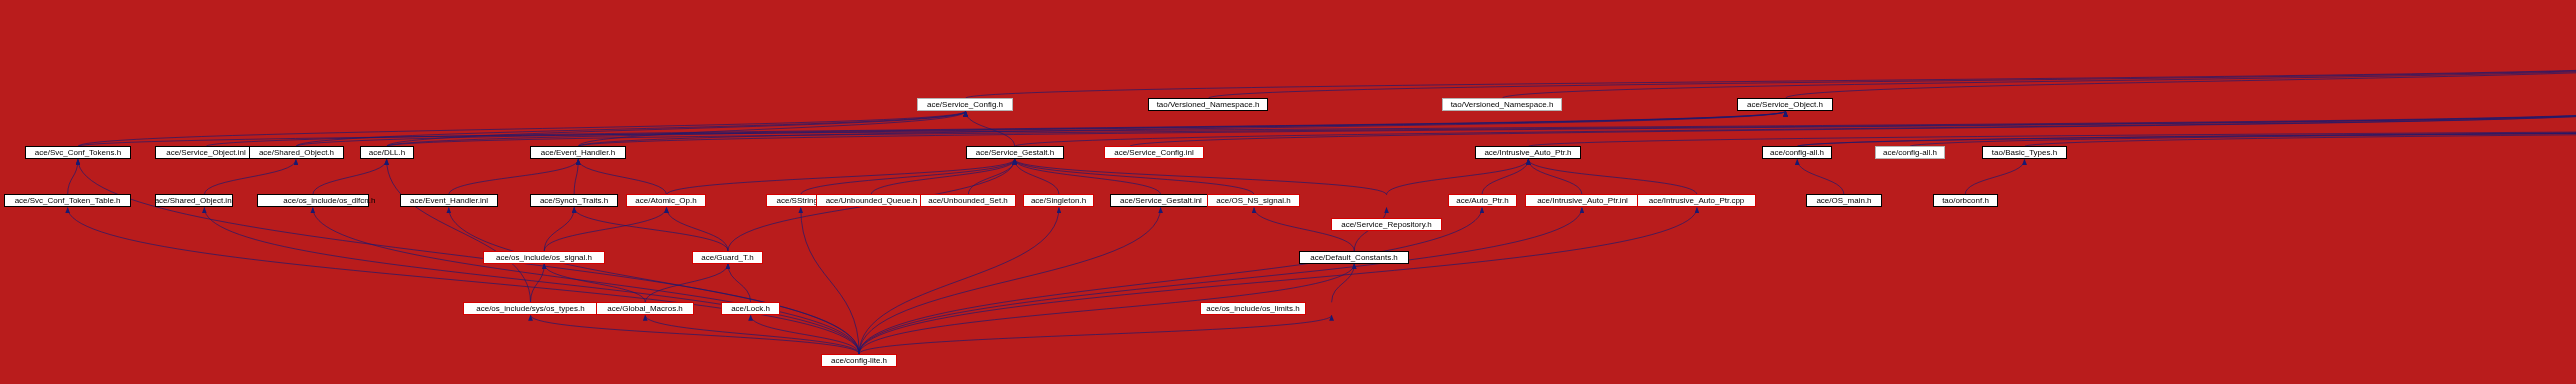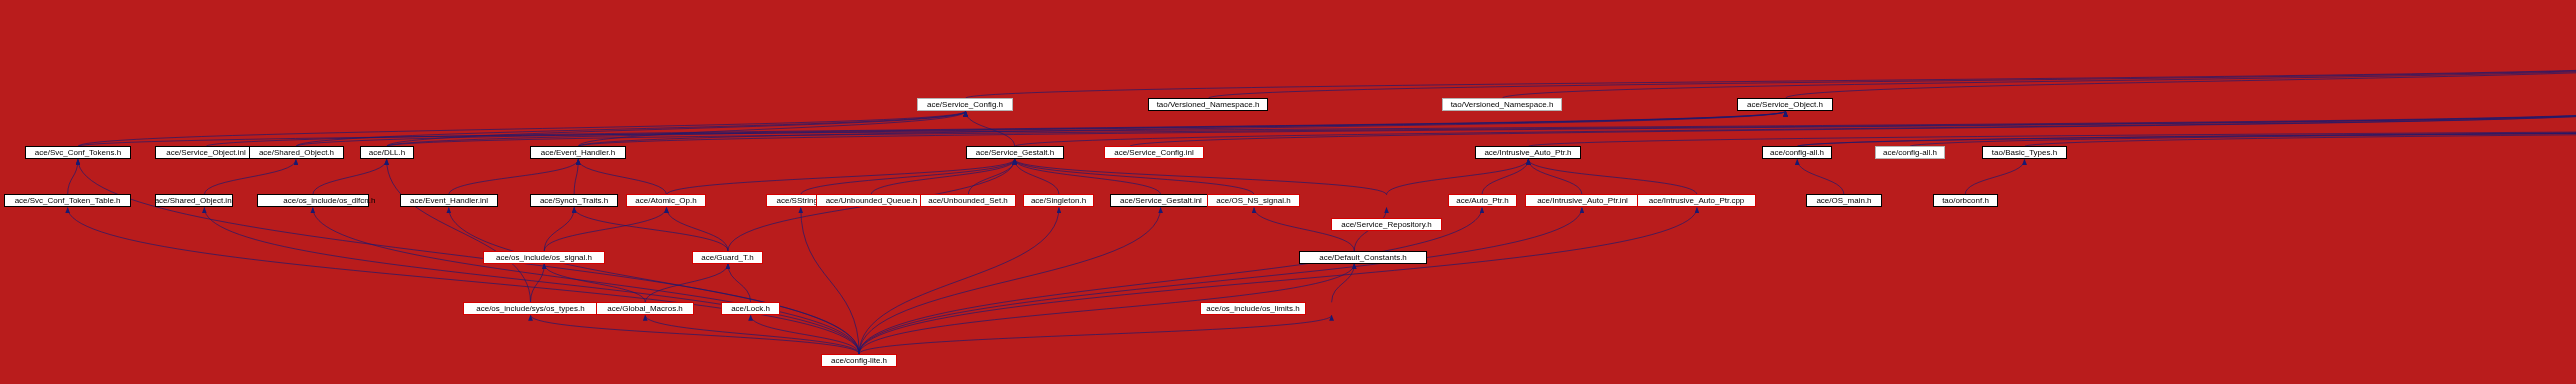--- a/index.html
+++ b/index.html
@@ -225,21 +225,21 @@
       </div>
       <div class="node " style="left: 1933px; top: 194px; width: 65px;">
         <span class="node-label">tao/orbconf.h</span>
       </div>
       <div class="node red" style="left: 483px; top: 251px; width: 122px;">
         <span class="node-label">ace/os_include/os_signal.h</span>
       </div>
       <div class="node red" style="left: 692px; top: 251px; width: 71px;">
         <span class="node-label">ace/Guard_T.h</span>
       </div>
-      <div class="node " style="left: 1299px; top: 251px; width: 128px;">
+      <div class="node " style="left: 1299px; top: 251px; width: 110px;">
         <span class="node-label">ace/Default_Constants.h</span>
       </div>
       <div class="node red" style="left: 463px; top: 302px; width: 135px;">
         <span class="node-label">ace/os_include/sys/os_types.h</span>
       </div>
       <div class="node red" style="left: 596px; top: 302px; width: 98px;">
         <span class="node-label">ace/Global_Macros.h</span>
       </div>
       <div class="node red" style="left: 721px; top: 302px; width: 59px;">
         <span class="node-label">ace/Lock.h</span>

